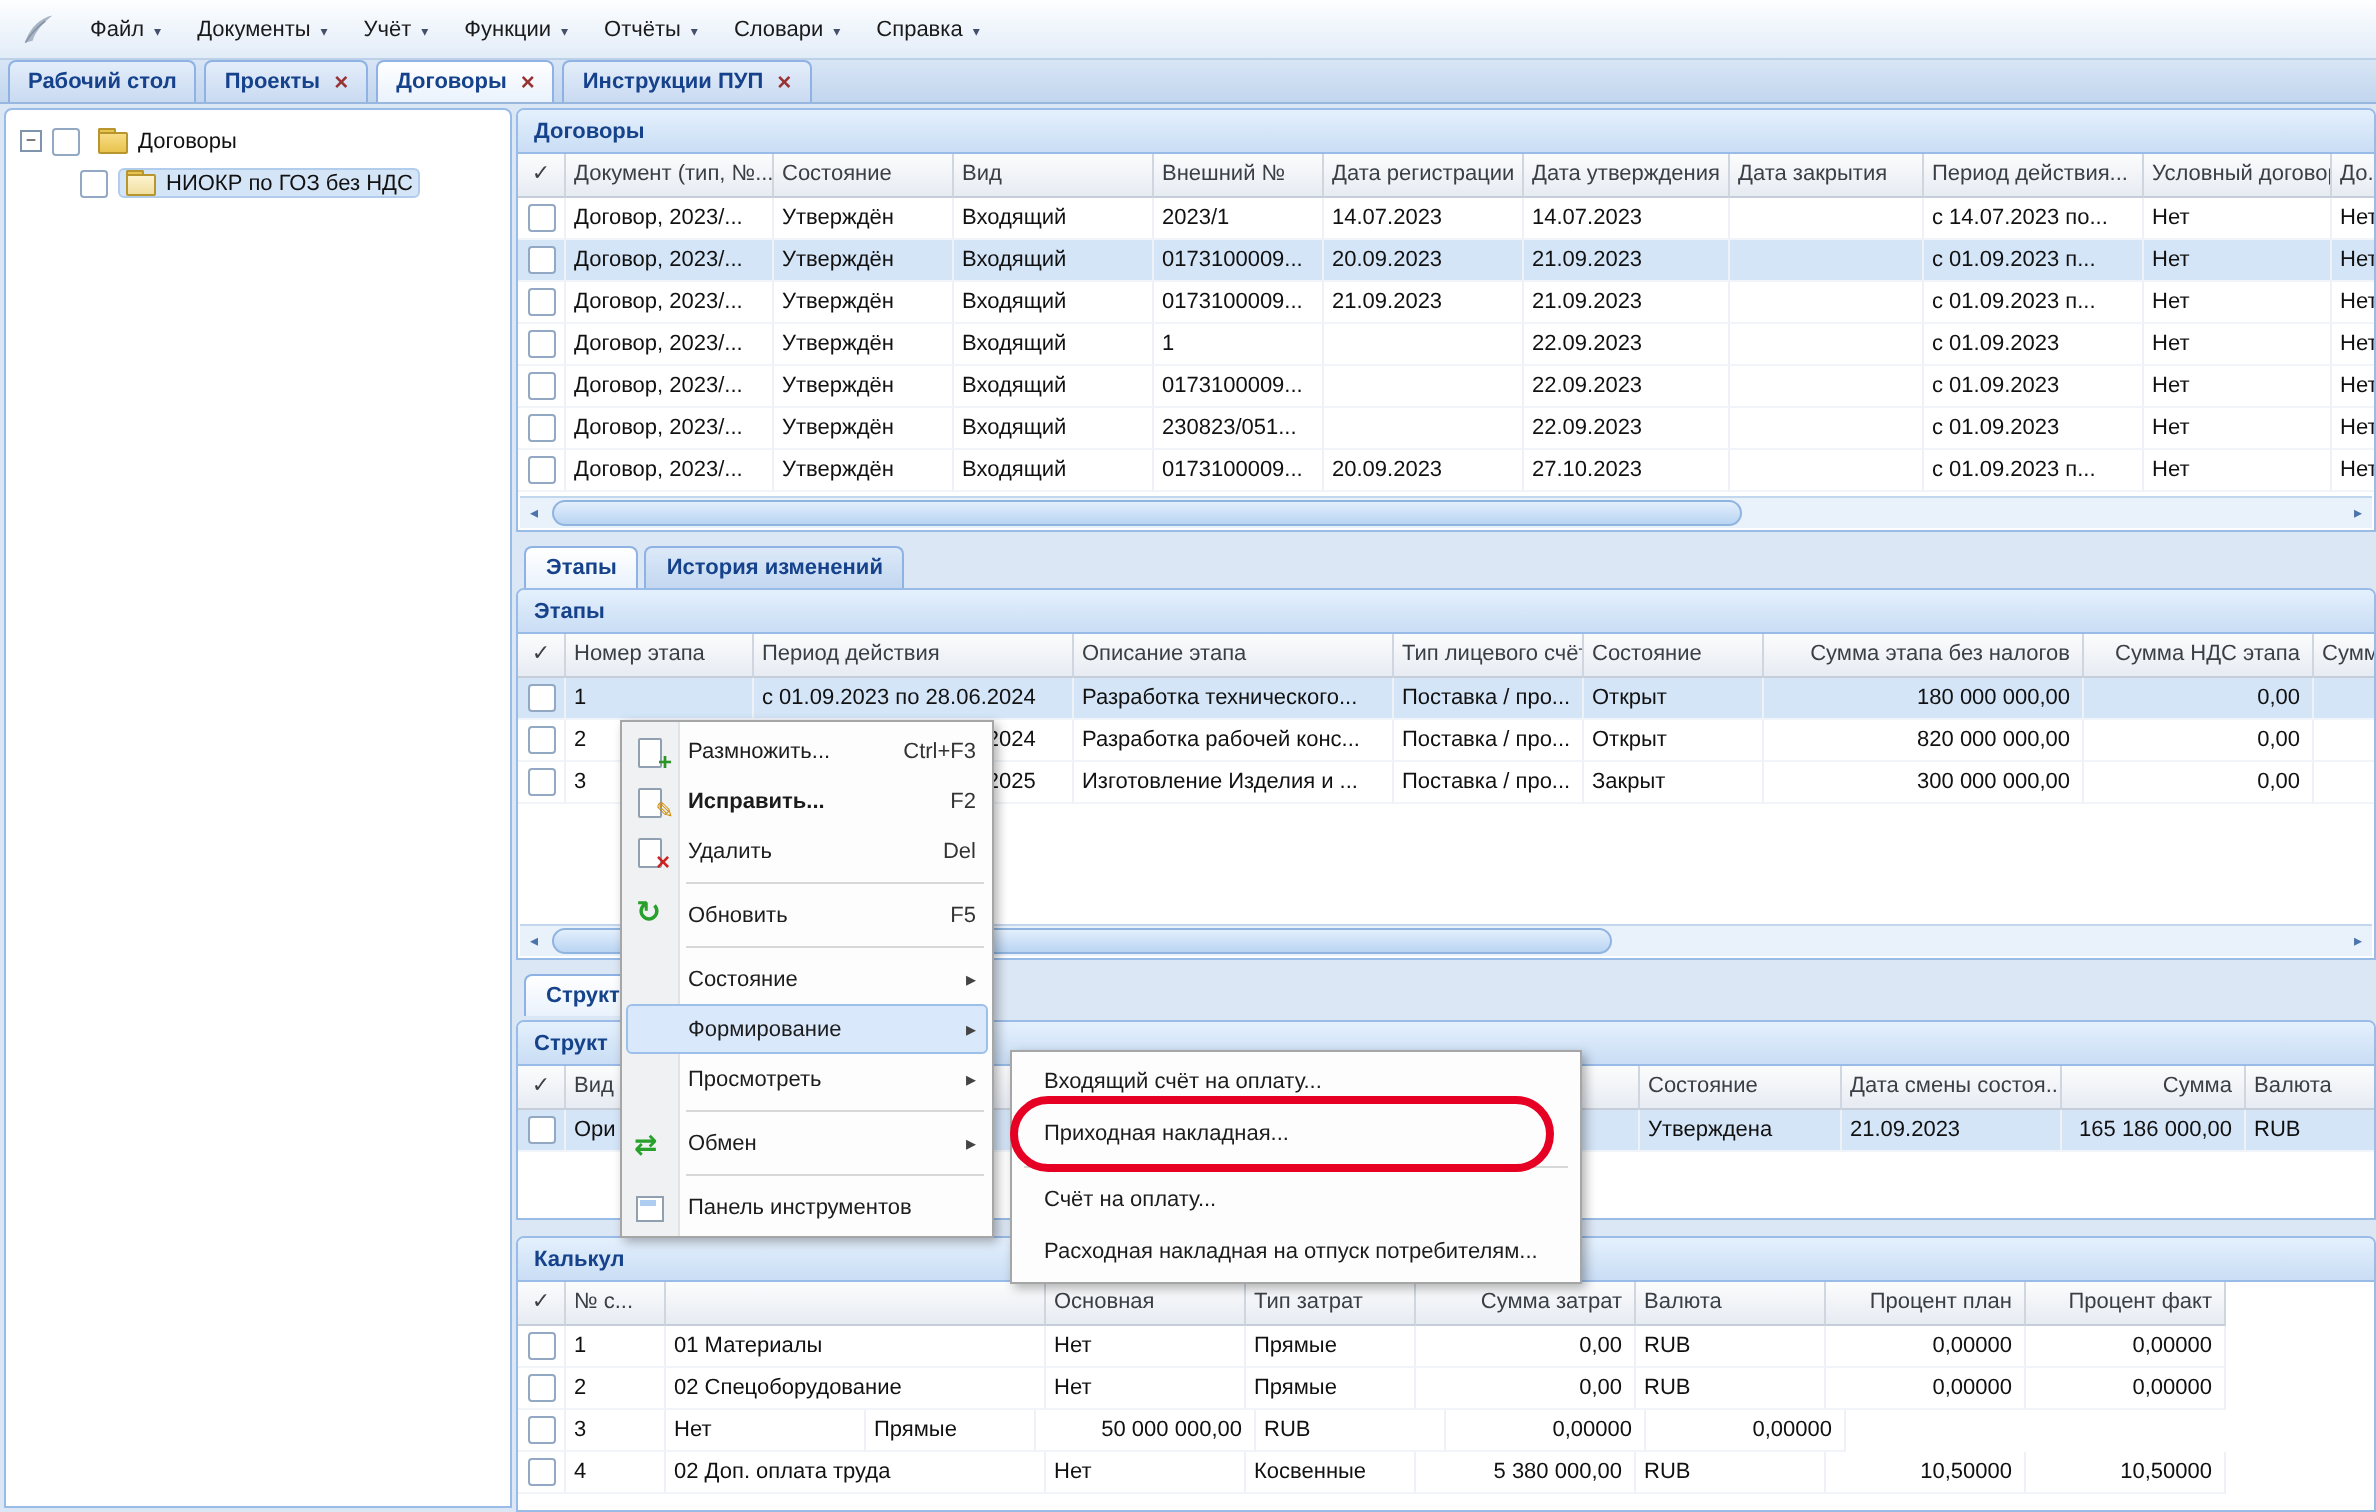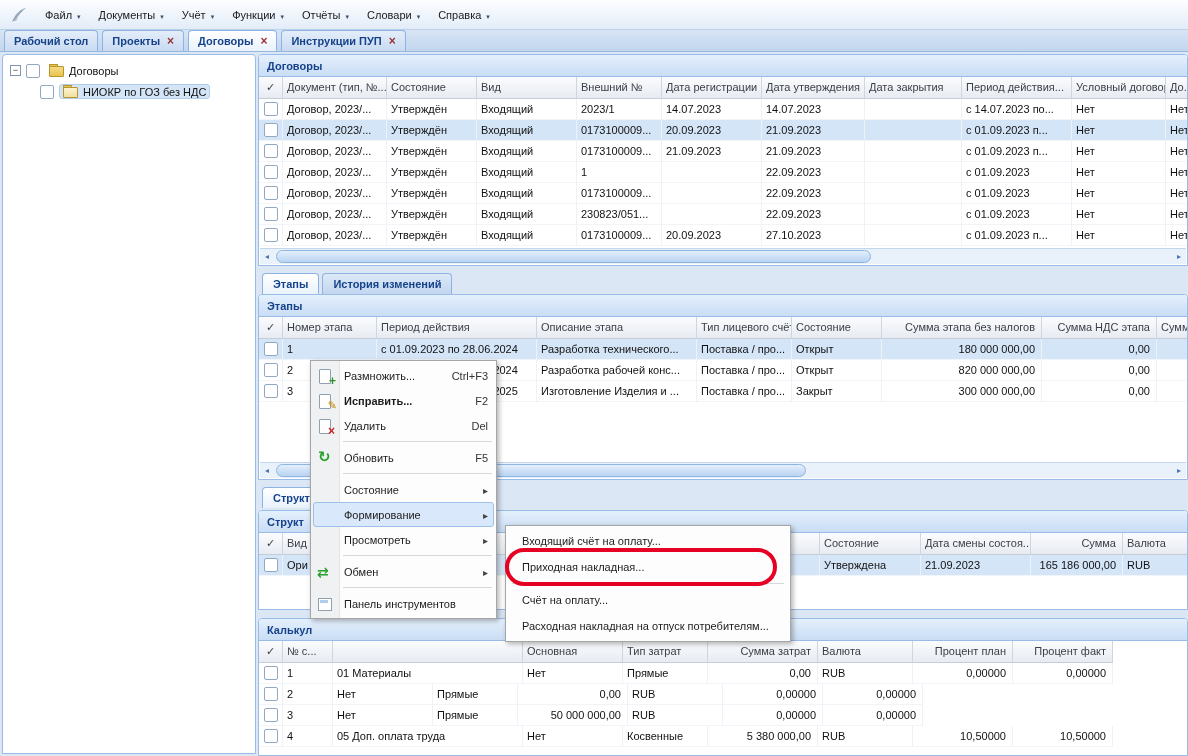--- a/index.html
+++ b/index.html
@@ -472,20 +472,21 @@
           <div class="gc cr" style="width:110px">0,00</div>
           <div class="gc cl" style="width:95px">RUB</div>
           <div class="gc cr" style="width:100px">0,00000</div>
           <div class="gc cr" style="width:100px">0,00000</div>
         </div>
         <div class="grow">
           <div class="gc cc" style="width:24px">
             <span class="cb"></span>
           </div>
           <div class="gc cl" style="width:50px">2</div>
+          <div class="gc cl" style="width:190px">02 Спецоборудование</div>
           <div class="gc cl" style="width:100px">Нет</div>
           <div class="gc cl" style="width:85px">Прямые</div>
           <div class="gc cr" style="width:110px">0,00</div>
           <div class="gc cl" style="width:95px">RUB</div>
           <div class="gc cr" style="width:100px">0,00000</div>
           <div class="gc cr" style="width:100px">0,00000</div>
         </div>
         <div class="grow">
           <div class="gc cc" style="width:24px">
             <span class="cb"></span>
@@ -496,21 +497,21 @@
           <div class="gc cr" style="width:110px">50 000 000,00</div>
           <div class="gc cl" style="width:95px">RUB</div>
           <div class="gc cr" style="width:100px">0,00000</div>
           <div class="gc cr" style="width:100px">0,00000</div>
         </div>
         <div class="grow">
           <div class="gc cc" style="width:24px">
             <span class="cb"></span>
           </div>
           <div class="gc cl" style="width:50px">4</div>
-          <div class="gc cl" style="width:190px">05 Доп. оплата труда</div>
+          <div class="gc cl" style="width:190px">02 Доп. оплата труда</div>
           <div class="gc cl" style="width:100px">Нет</div>
           <div class="gc cl" style="width:85px">Косвенные</div>
           <div class="gc cr" style="width:110px">5 380 000,00</div>
           <div class="gc cl" style="width:95px">RUB</div>
           <div class="gc cr" style="width:100px">10,50000</div>
           <div class="gc cr" style="width:100px">10,50000</div>
         </div>
       </div>
   </div>
 

